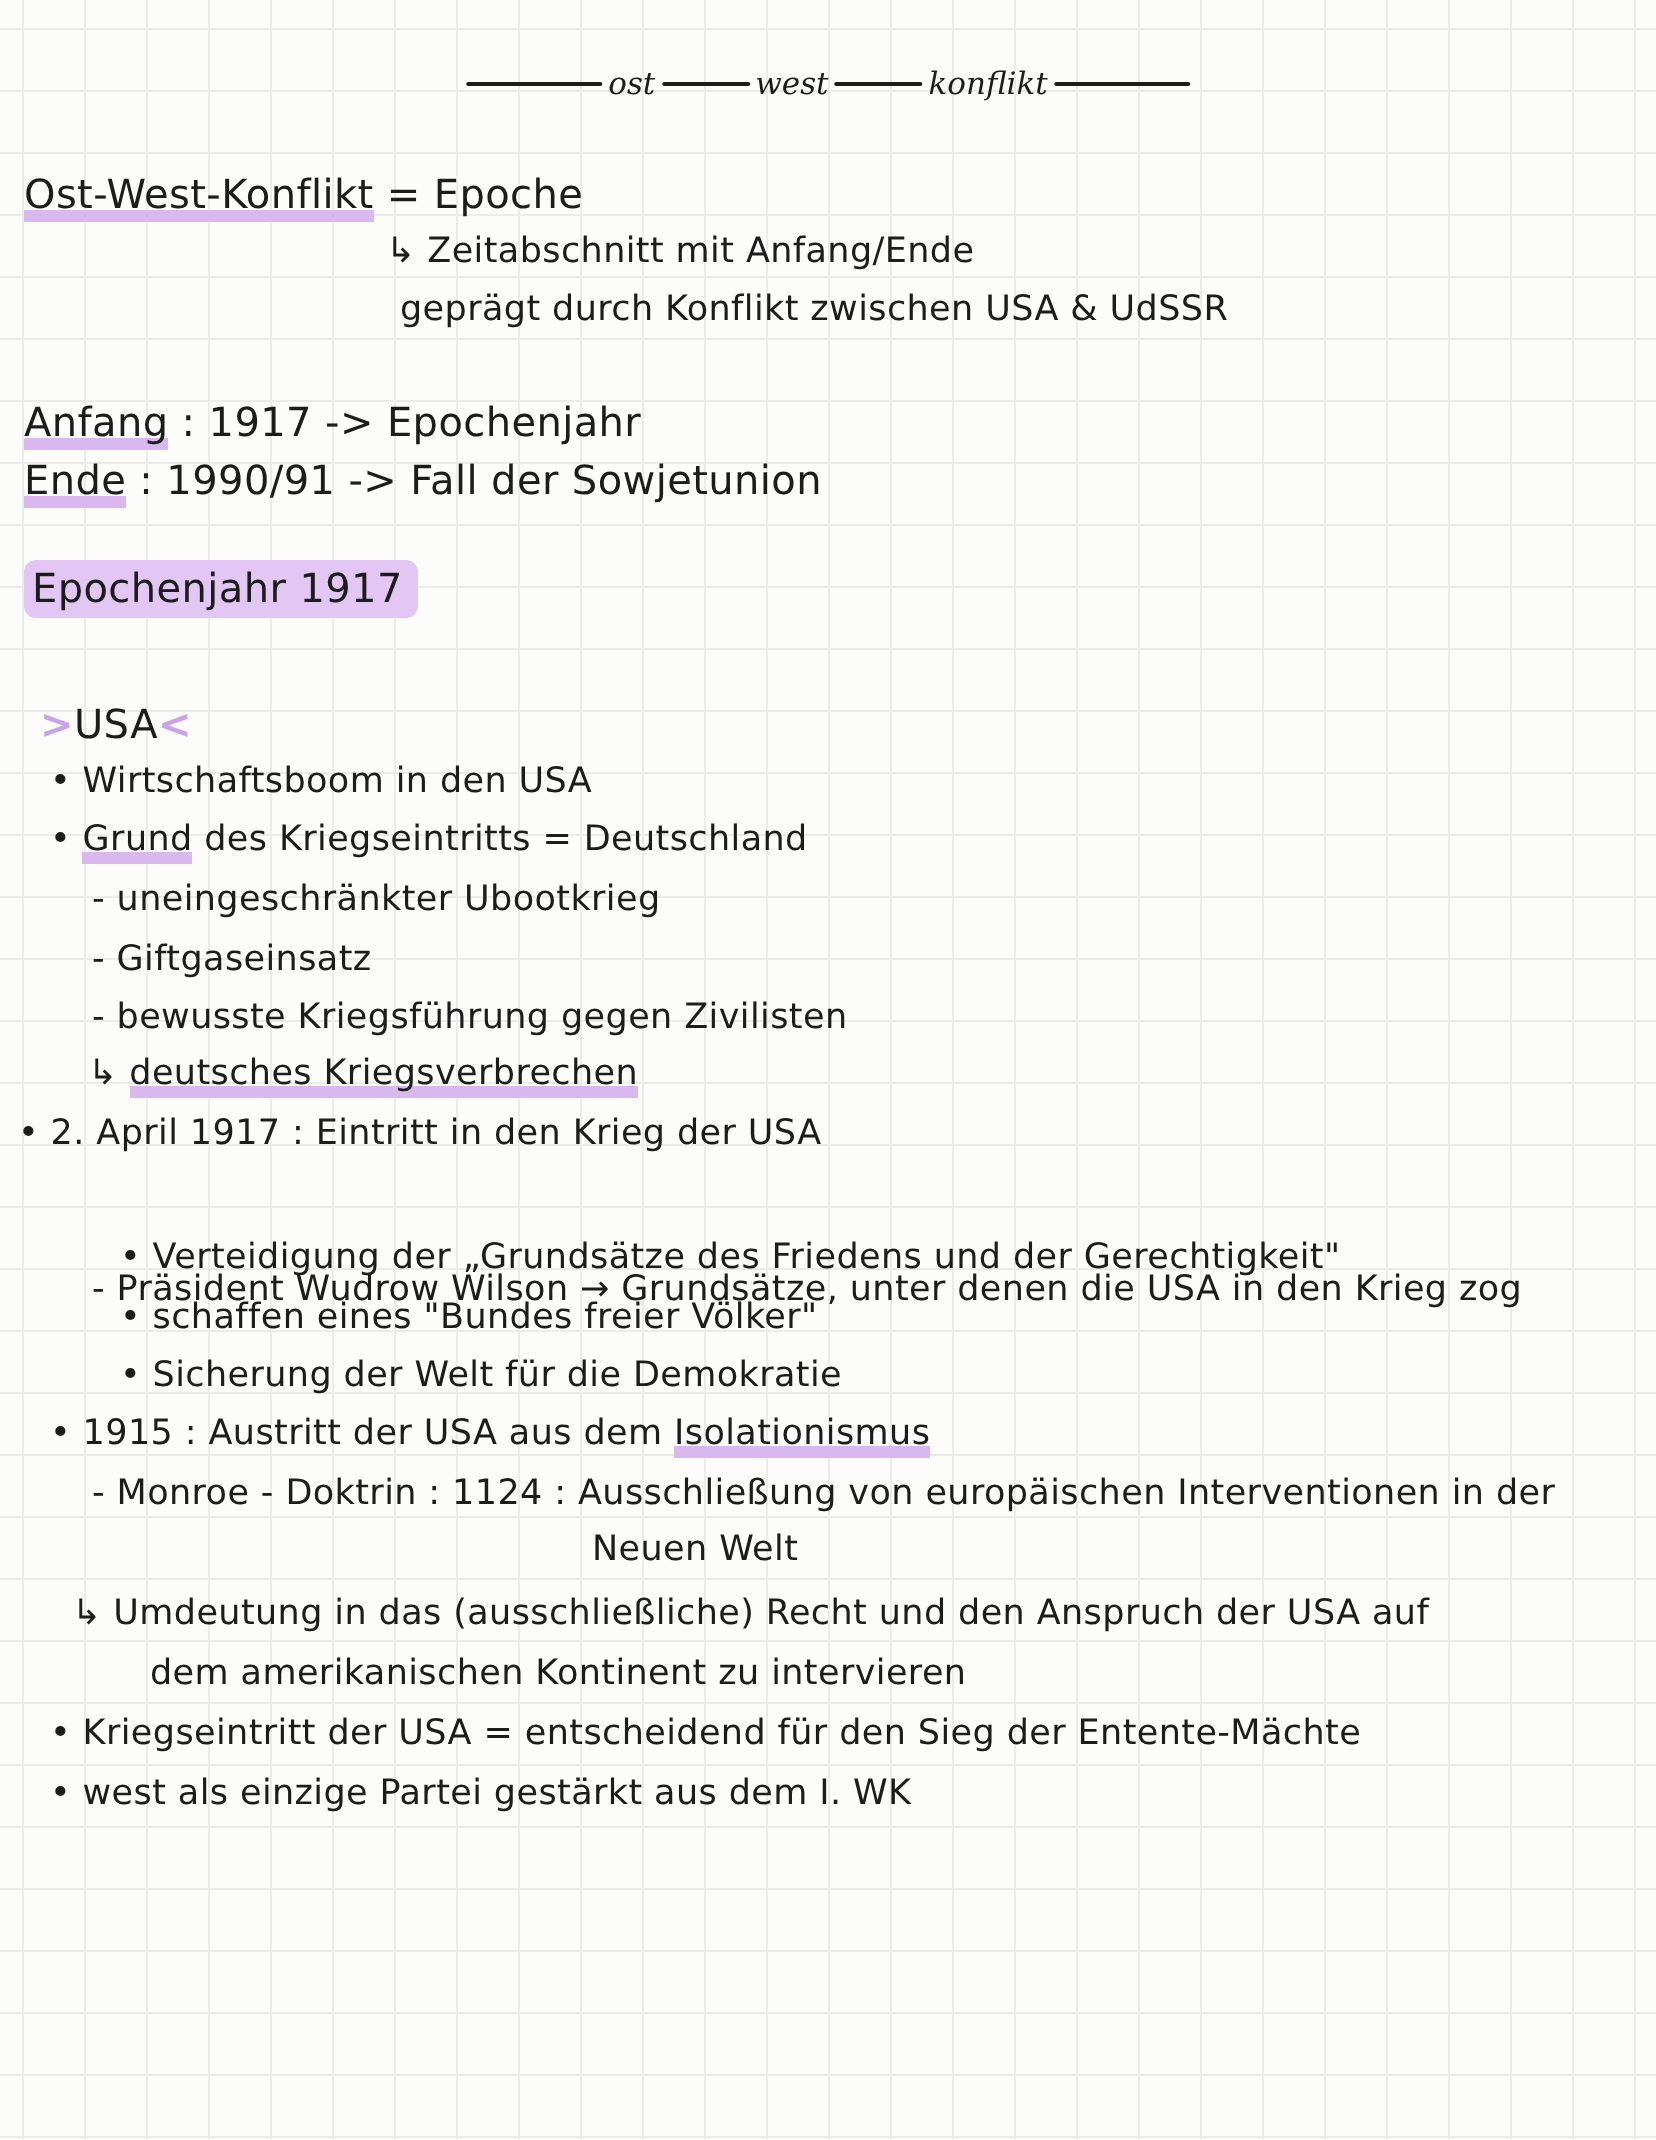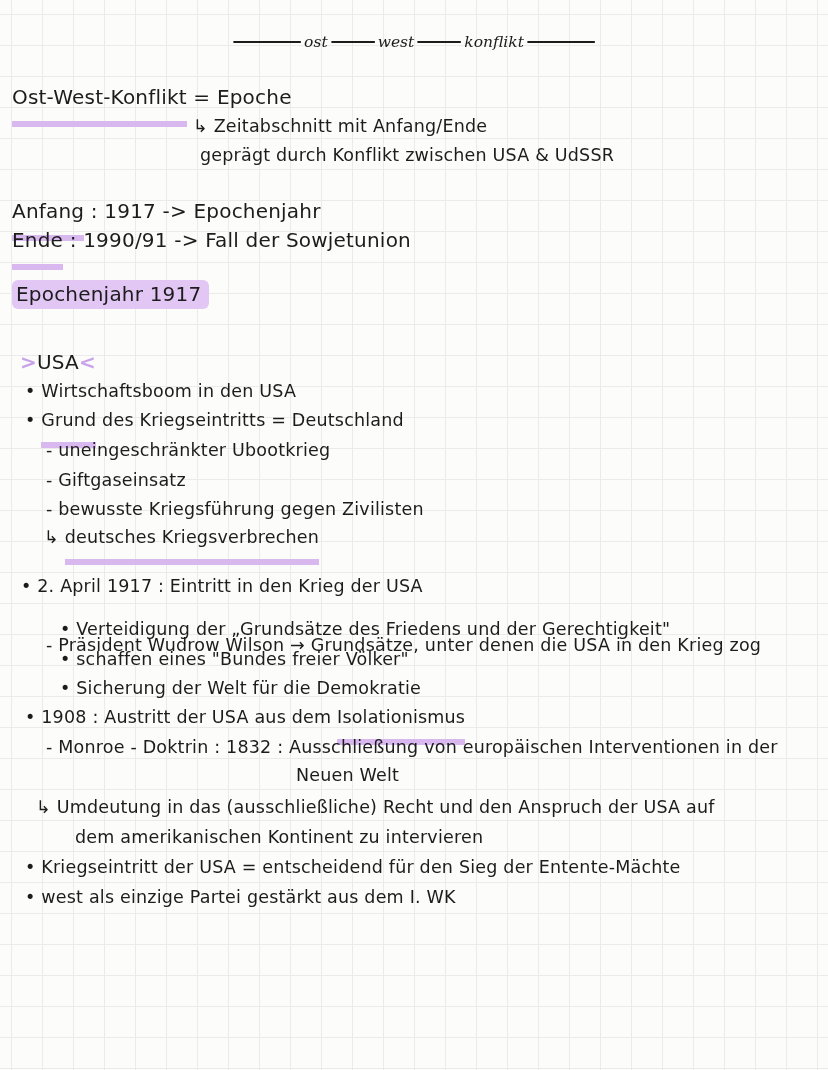--- a/index.html
+++ b/index.html
@@ -49,21 +49,21 @@
     position:absolute;white-space:nowrap;
     font-size:17.5px;letter-spacing:.2px;line-height:1.25;
   }
   .line.lg{font-size:20px;}
   .seg-p{}
   .seg-u{
     background-image:linear-gradient(var(--underline),var(--underline));
     background-repeat:no-repeat;
     background-size:100% 6px;
     background-position:0 100%;
-    padding-bottom:18px;
+    padding-bottom:2px;
   }
   .seg-hl{
     background:var(--highlight);
     border-radius:6px;
     padding:2px 8px 3px 4px;
   }
   .seg-a{color:var(--accent);font-weight:bold;}
 </style>
 <title>Ost-West-Konflikt</title></head>
 <body>
@@ -89,27 +89,27 @@
       <div class="line lg" style="left: 12px; top: 199px;"><span class="seg-u">Anfang</span><span class="seg-p"> : 1917 -&gt; Epochenjahr</span></div>
       <div class="line lg" style="left: 12px; top: 228px;"><span class="seg-u">Ende</span><span class="seg-p"> : 1990/91 -&gt; Fall der Sowjetunion</span></div>
       <div class="line lg" style="left: 12px; top: 282px;"><span class="seg-hl">Epochenjahr 1917</span></div>
       <div class="line lg" style="left: 20px; top: 350px;"><span class="seg-a">&gt;</span><span class="seg-p">USA</span><span class="seg-a">&lt;</span></div>
       <div class="line" style="left: 25px; top: 381px;"><span class="seg-p">•  Wirtschaftsboom in den USA</span></div>
       <div class="line" style="left: 25px; top: 410px;"><span class="seg-p">•  </span><span class="seg-u">Grund</span><span class="seg-p"> des Kriegseintritts = Deutschland</span></div>
       <div class="line" style="left: 46px; top: 440px;"><span class="seg-p">-  uneingeschränkter Ubootkrieg</span></div>
       <div class="line" style="left: 46px; top: 470px; text-align: center;"><span class="seg-p">-  Giftgaseinsatz</span></div>
       <div class="line" style="left: 46px; top: 499px;"><span class="seg-p">-  bewusste Kriegsführung gegen Zivilisten</span></div>
       <div class="line" style="left: 44px; top: 527px;"><span class="seg-p">↳ </span><span class="seg-u">deutsches Kriegsverbrechen</span></div>
-      <div class="line" style="left: 21px; top: 557px; margin-top: 19px;"><span class="seg-p">•  2. April 1917 : Eintritt in den Krieg der USA</span></div>
+      <div class="line" style="left: 9px; top: 557px;"><span class="seg-p">•  2. April 1917 : Eintritt in den Krieg der USA</span></div>
       <div class="line" style="left: 46px; top: 587px; margin-top: 48px;"><span class="seg-p">-  Präsident Wudrow Wilson → Grundsätze, unter denen die USA in den Krieg zog</span></div>
       <div class="line" style="left: 60px; top: 619px;"><span class="seg-p">•  Verteidigung der „Grundsätze des Friedens und der Gerechtigkeit"</span></div>
       <div class="line" style="left: 60px; top: 649px;"><span class="seg-p">•  schaffen eines "Bundes freier Völker"</span></div>
       <div class="line" style="left: 60px; top: 678px;"><span class="seg-p">•  Sicherung der Welt für die Demokratie</span></div>
-      <div class="line" style="left: 25px; top: 707px;"><span class="seg-p">•  1908 : Austritt der USA aus dem </span><span class="seg-u">Isolationismus</span></div>
-      <div class="line" style="left: 46px; top: 737px;"><span class="seg-p">-  Monroe - Doktrin : 1832 : Ausschließung von europäischen Interventionen in der</span></div>
+      <div class="line" style="left: 25px; top: 707px;"><span class="seg-p">•  1915 : Austritt der USA aus dem </span><span class="seg-u">Isolationismus</span></div>
+      <div class="line" style="left: 46px; top: 737px;"><span class="seg-p">-  Monroe - Doktrin : 1124 : Ausschließung von europäischen Interventionen in der</span></div>
       <div class="line" style="left: 296px; top: 765px;"><span class="seg-p">Neuen Welt</span></div>
       <div class="line" style="left: 36px; top: 797px;"><span class="seg-p">↳ Umdeutung in das (ausschließliche) Recht und den Anspruch der USA auf</span></div>
       <div class="line" style="left: 60px; top: 827px; margin-left: 15px;"><span class="seg-p">dem amerikanischen Kontinent zu intervieren</span></div>
       <div class="line" style="left: 25px; top: 857px;"><span class="seg-p">•  Kriegseintritt der USA = entscheidend für den Sieg der Entente-Mächte</span></div>
       <div class="line" style="left: 25px; top: 887px;"><span class="seg-p">•  west als einzige Partei gestärkt aus dem  I. WK</span></div>
     </main>
 
 </div>
 
 </body></html>

